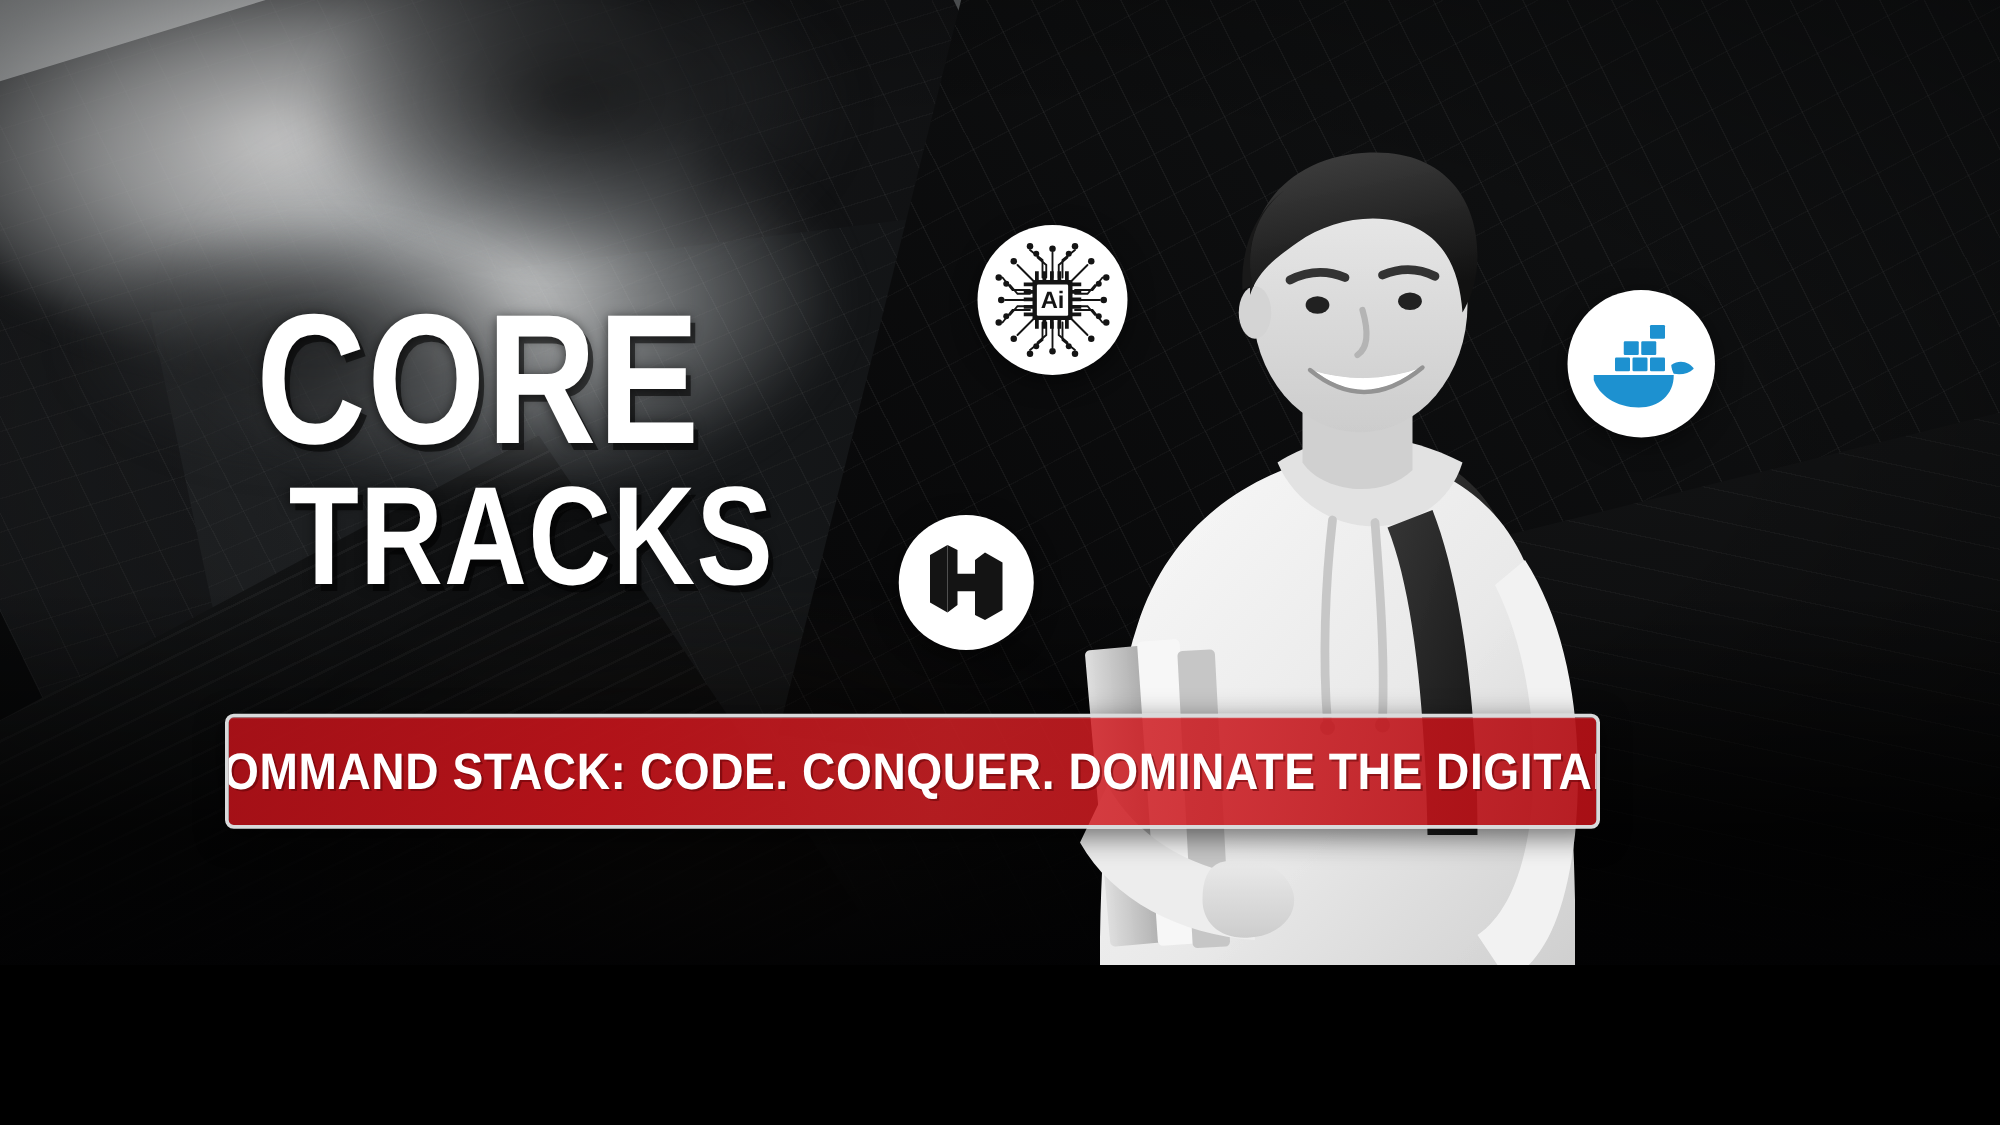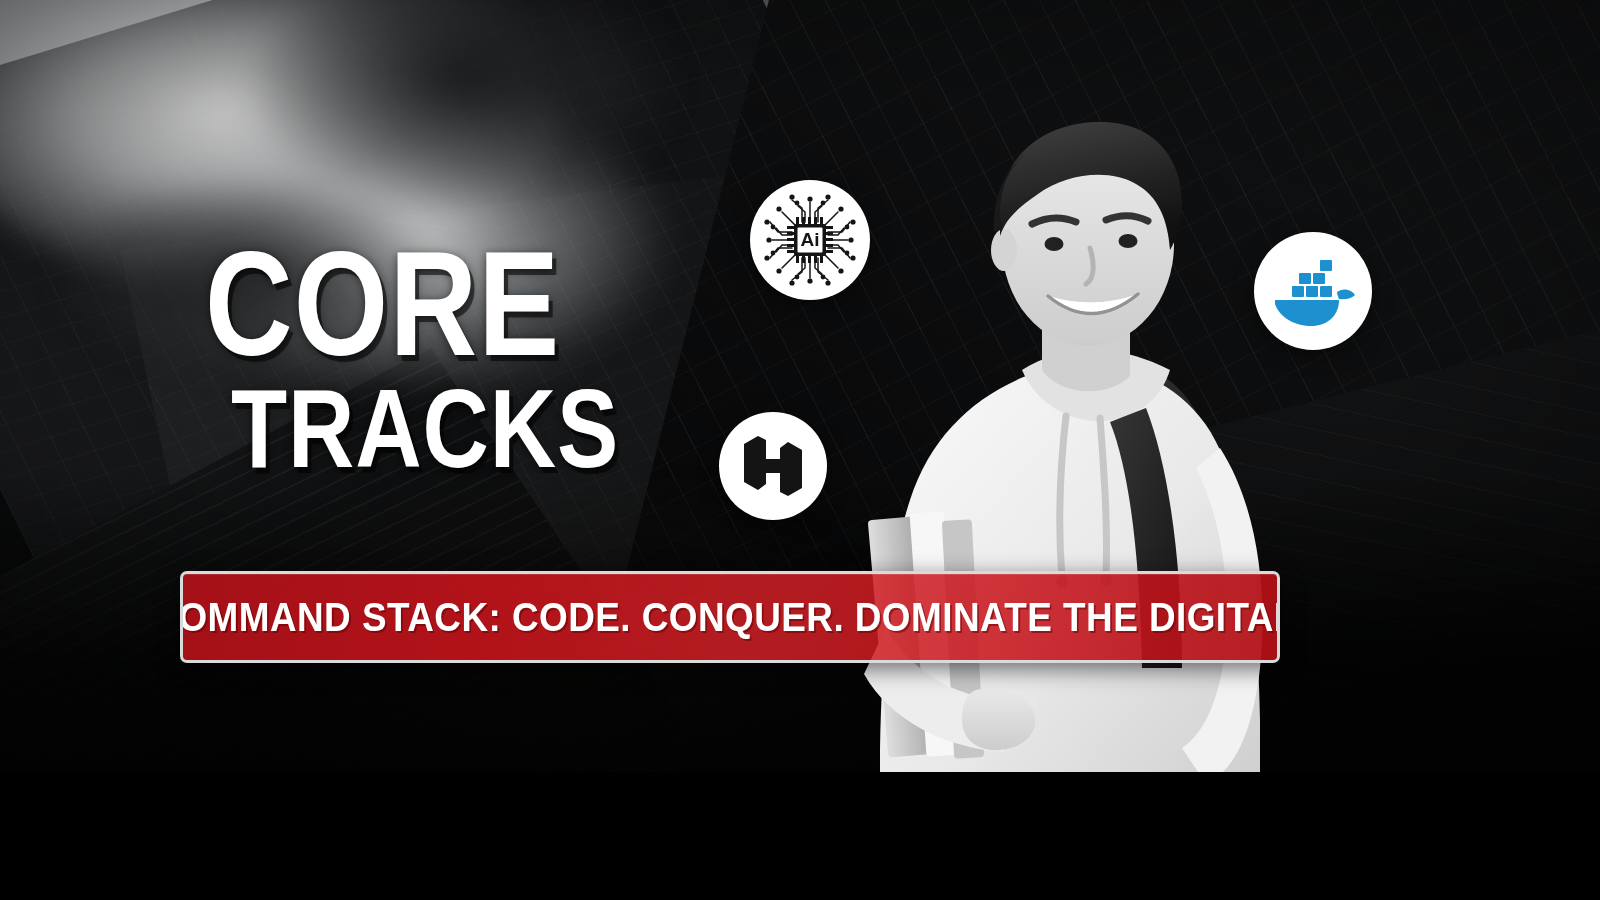--- a/index.html
+++ b/index.html
@@ -99,21 +99,21 @@
 
   
   .person{position:absolute;left:790px;top:108px;width:600px;height:690px;z-index:7;
     filter:grayscale(1) contrast(1.07);}
   .person svg{display:block;width:100%;height:100%;}
 
   
   .badge{position:absolute;border-radius:50%;background:#fff;z-index:8;
     box-shadow:0 5px 20px rgba(0,0,0,.5);display:flex;align-items:center;justify-content:center;}
   .badge svg{display:block;}
-  .badge-ai{left:750px;top:180px;width:120px;height:120px;}
+  .badge-ai{left:782px;top:180px;width:120px;height:120px;}
   .badge-hashicorp{left:719px;top:412px;width:108px;height:108px;}
   .badge-docker{left:1254px;top:232px;width:118px;height:118px;}
 </style>
 </head>
 <body>
 
 <div class="stage">
 
   <div class="bg">
     <div class="towerL">

